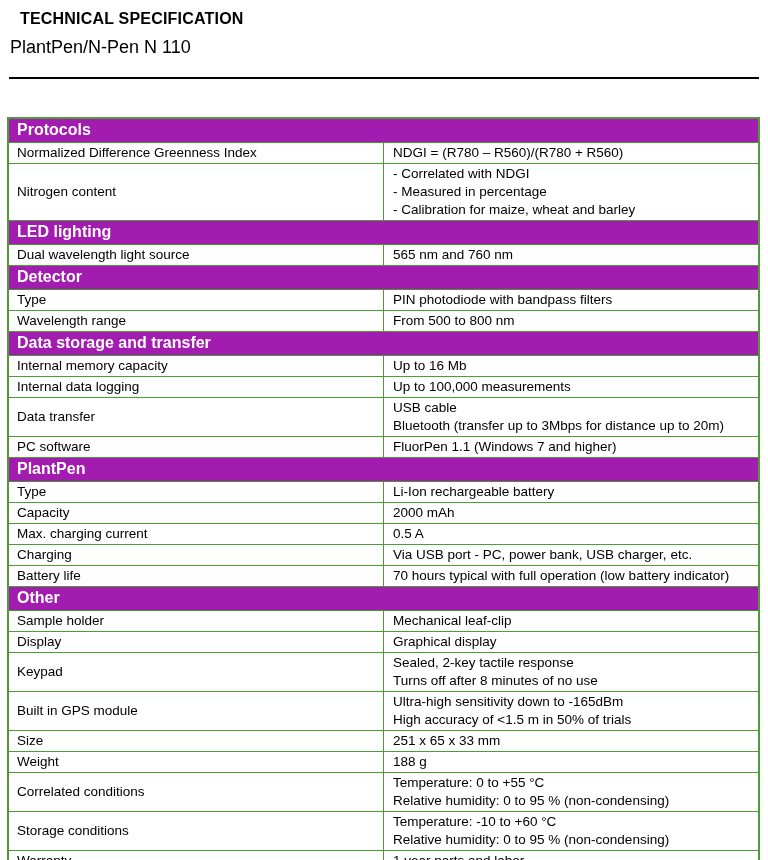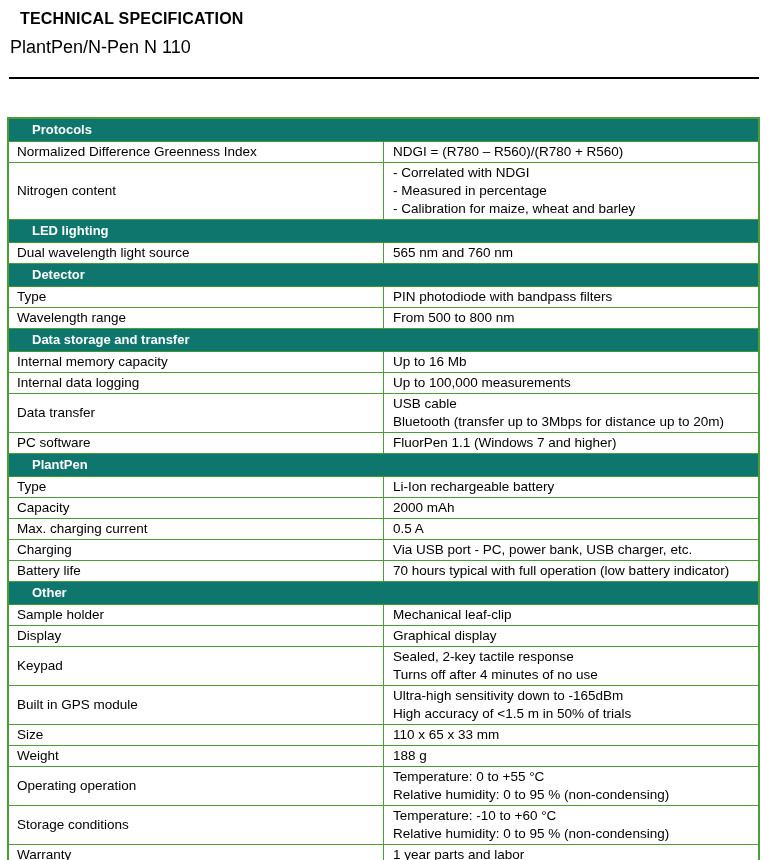--- a/index.html
+++ b/index.html
@@ -27,25 +27,25 @@
   }
   table.spec {
     border-collapse: collapse;
     width: 753px;
     margin-top: 38px;
     table-layout: fixed;
   }
   table.spec { border: 2px solid #4E9C36; }
   table.spec td { border: 1.5px solid #4E9C36; vertical-align: middle; }
   tr.section td {
-    background: #0f766e;
+    background: #a21caf;
     color: #ffffff;
     font-weight: bold;
-    font-size: 13px;
-    padding: 2px 23px 3px;
+    font-size: 16px;
+    padding: 2px 8px 3px;
     border-color: #3E992D;
     height: 17px;
   }
   td.label {
     width: 229px;
     font-size: 13.5px;
     line-height: 18px;
     padding: 1px 18px 1px 8px;
     height: 18px;
   }
@@ -180,44 +180,44 @@
         <tr>
           <td class="label">Display</td>
           <td class="value">
             <div class="vline">Graphical display</div>
           </td>
         </tr>
         <tr>
           <td class="label">Keypad</td>
           <td class="value">
             <div class="vline">Sealed, 2-key tactile response</div>
-            <div class="vline">Turns off after 4 minutes of no use</div>
+            <div class="vline">Turns off after 8 minutes of no use</div>
           </td>
         </tr>
         <tr>
           <td class="label">Built in GPS module</td>
           <td class="value">
             <div class="vline">Ultra-high sensitivity down to -165dBm</div>
             <div class="vline">High accuracy of &lt;1.5 m in 50% of trials</div>
           </td>
         </tr>
         <tr>
           <td class="label">Size</td>
           <td class="value">
-            <div class="vline">110 x 65 x 33 mm</div>
+            <div class="vline">251 x 65 x 33 mm</div>
           </td>
         </tr>
         <tr>
           <td class="label">Weight</td>
           <td class="value">
             <div class="vline">188 g</div>
           </td>
         </tr>
         <tr>
-          <td class="label">Operating operation</td>
+          <td class="label">Correlated conditions</td>
           <td class="value">
             <div class="vline">Temperature: 0 to +55 °C</div>
             <div class="vline">Relative humidity: 0 to 95 % (non-condensing)</div>
           </td>
         </tr>
         <tr>
           <td class="label">Storage conditions</td>
           <td class="value">
             <div class="vline">Temperature: -10 to +60 °C</div>
             <div class="vline">Relative humidity: 0 to 95 % (non-condensing)</div>

